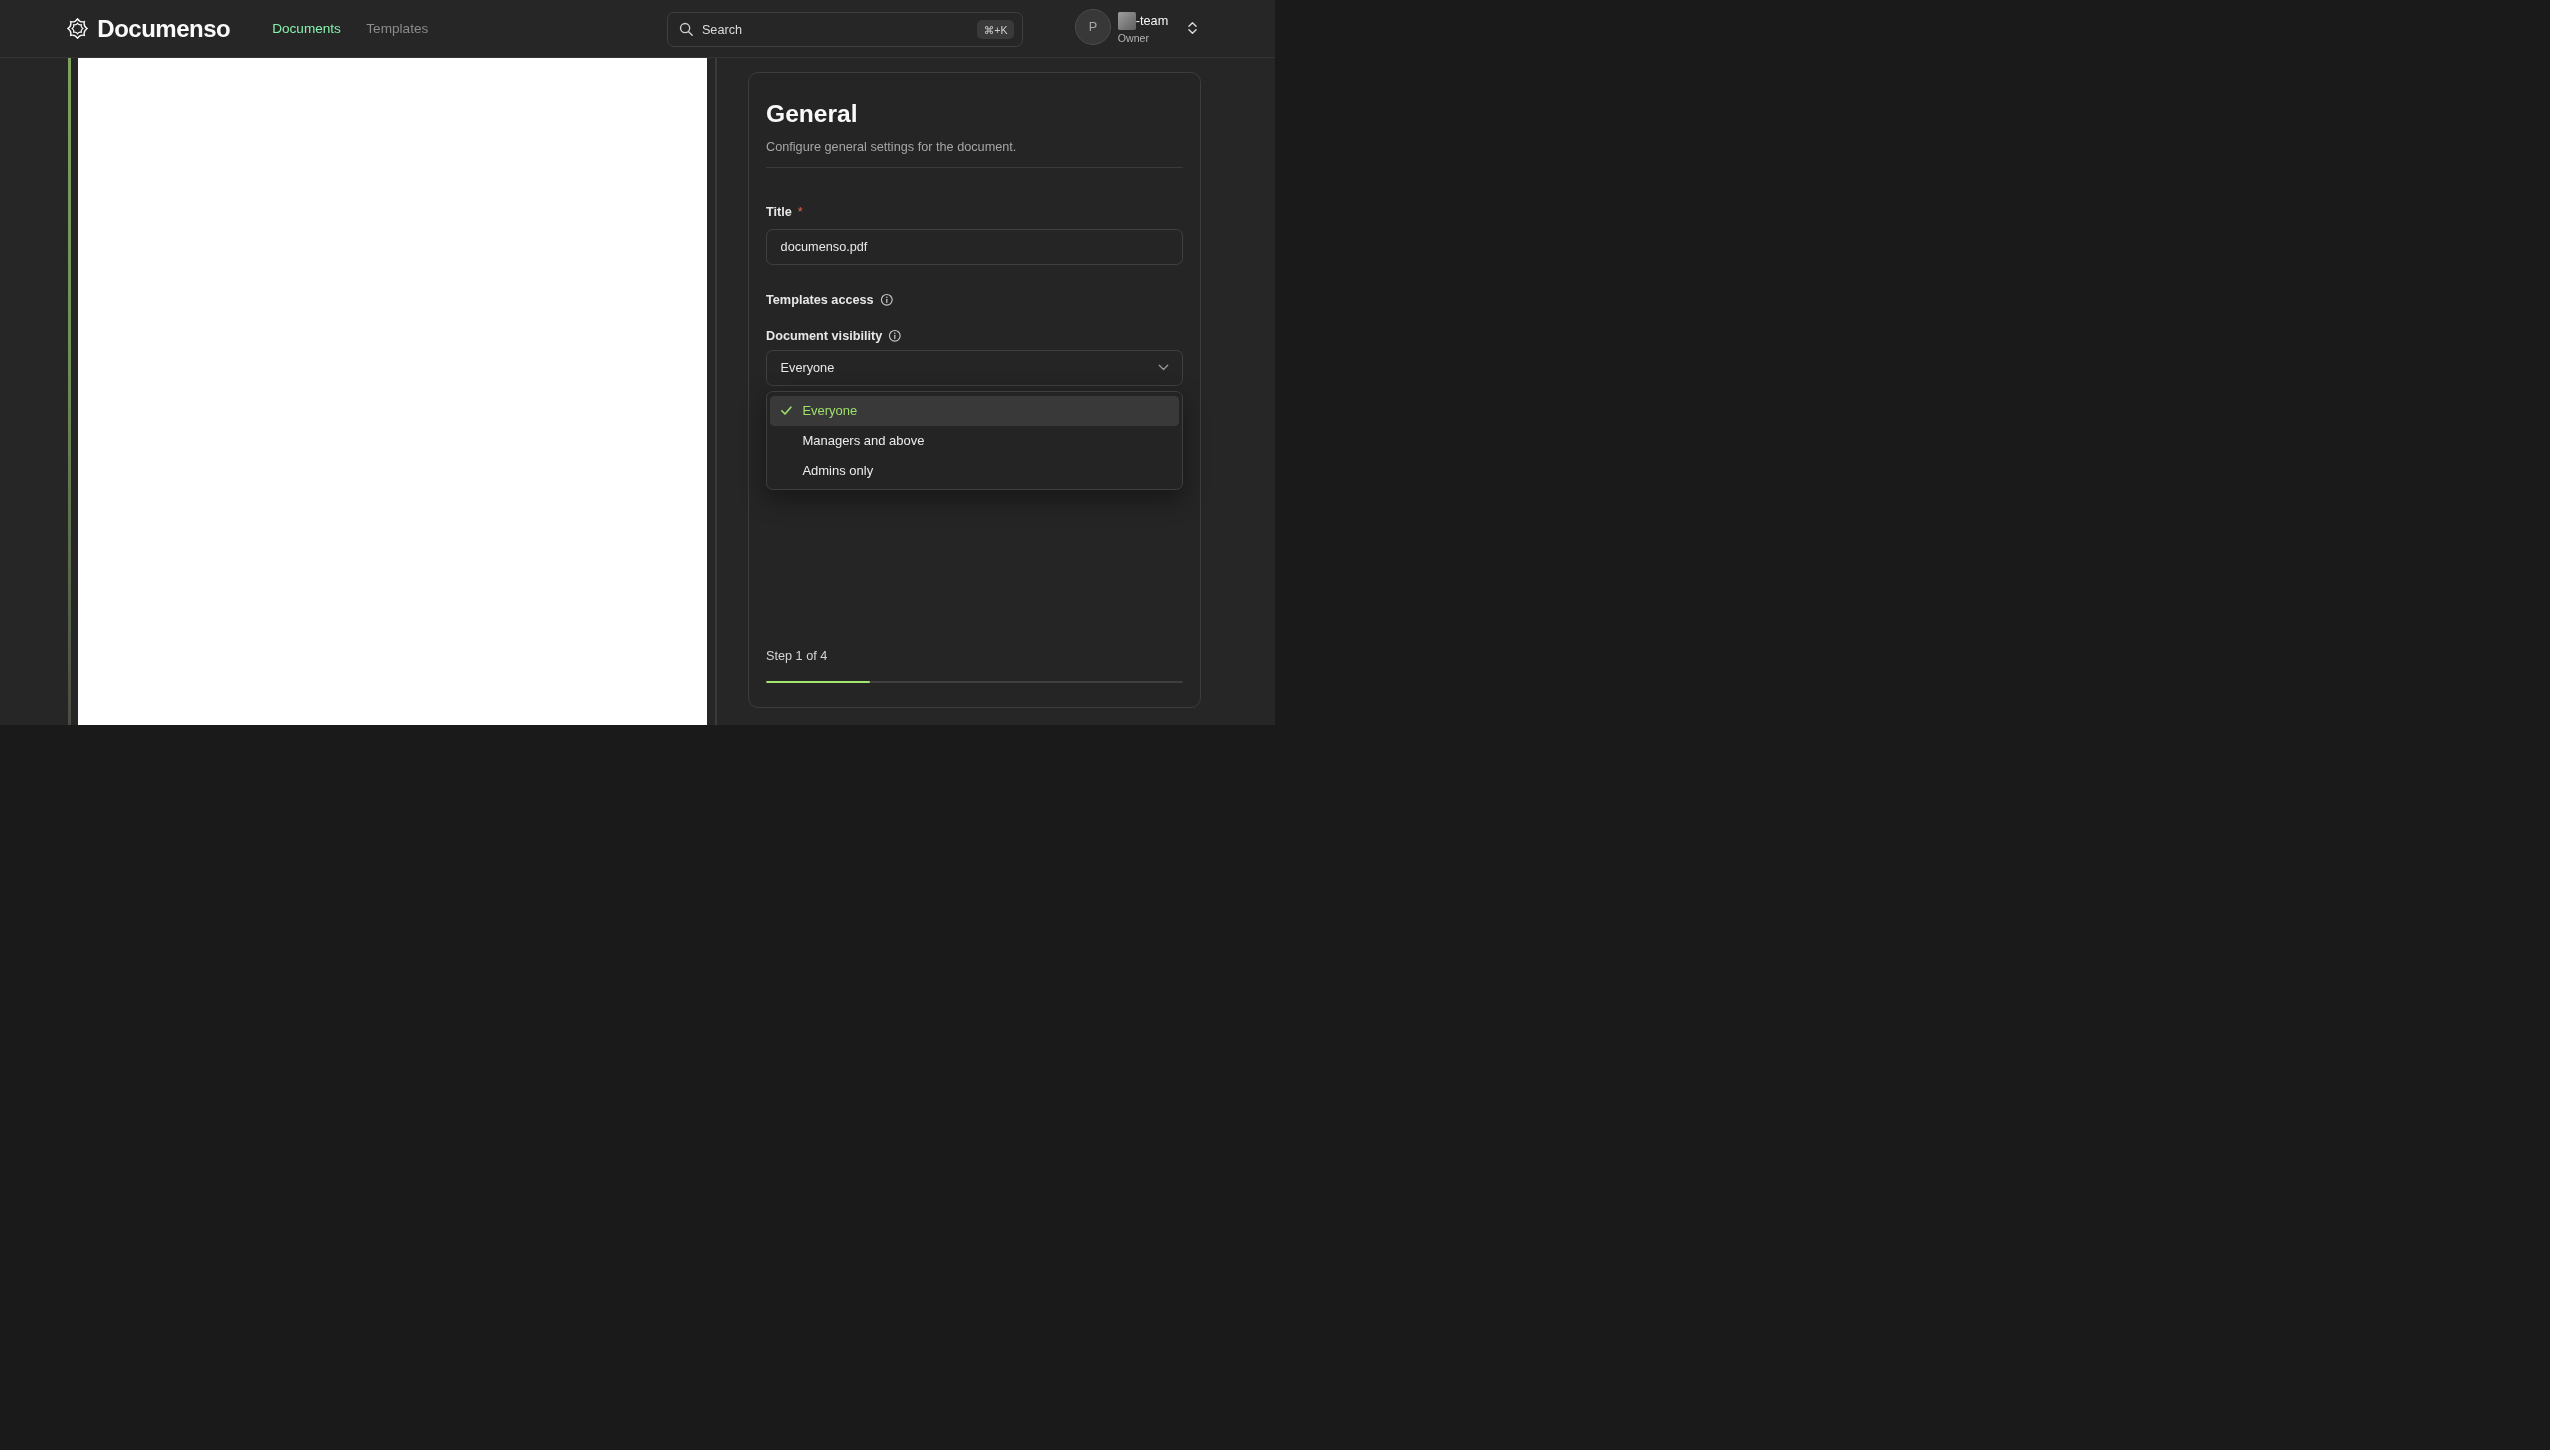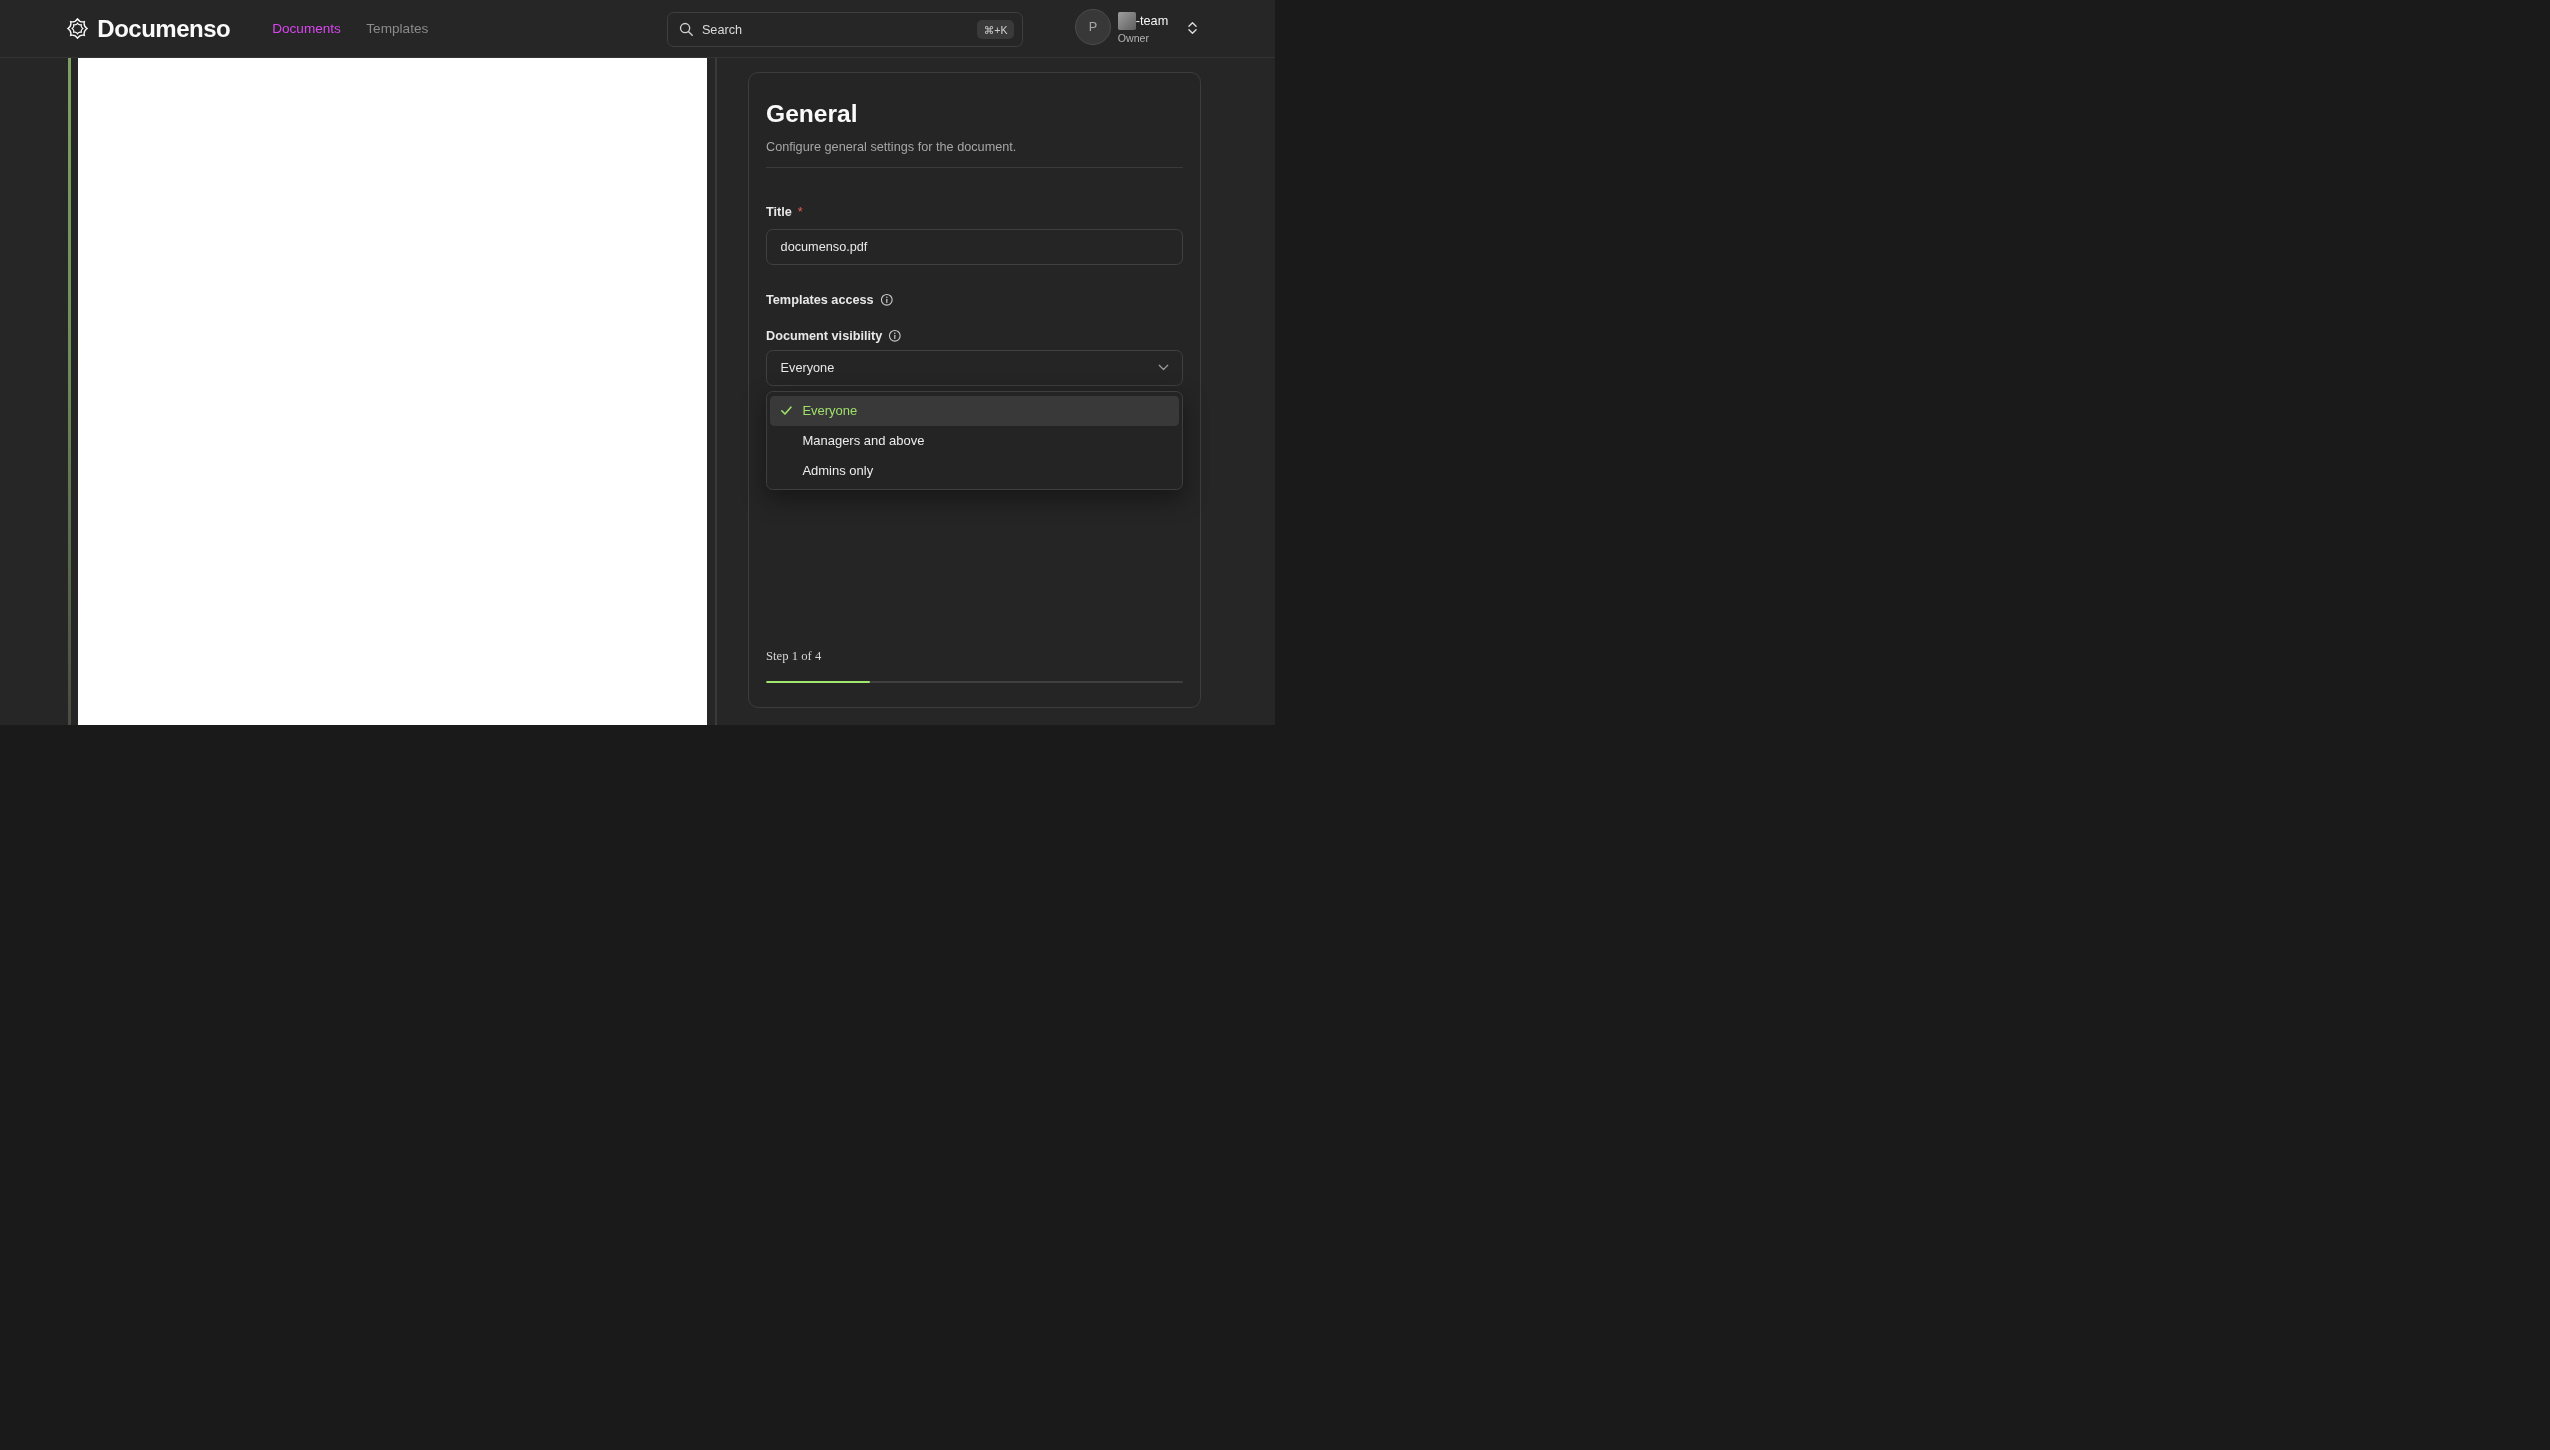--- a/index.html
+++ b/index.html
@@ -6,21 +6,21 @@
   html,body { background:#1a1a1a; }
   body { font-family:"Liberation Sans", sans-serif; }
   .app { position:relative; width:1275px; height:725px; background:#262626; overflow:hidden; }
 
   
   .hdr { position:absolute; top:0; left:0; right:0; height:58px; background:#262626;
          border-bottom:0.8px solid #333; display:flex; align-items:center; z-index:10; }
   .brand { display:flex; align-items:center; margin-left:67px; gap:9.3px; cursor:pointer; }
   .brand-text { font-size:24px; font-weight:700; color:#fafafa; letter-spacing:-0.5px; }
   .nav { display:flex; gap:25.4px; margin-left:42px; }
-  .nav-item { font-size:13.6px; font-weight:500; color:#d946ef; cursor:pointer; }
+  .nav-item { font-size:13.6px; font-weight:500; color:#86efac; cursor:pointer; }
   .nav-item.inactive { color:#8b8b8b; }
   .search { position:absolute; left:667px; top:12px; width:356px; height:35px;
             border:0.8px solid #3f3f3f; border-radius:6.8px; display:flex; align-items:center;
             padding:0 7.6px 0 11px; cursor:text; }
   .search-ph { margin-left:8.5px; font-size:12.7px; color:#dadada; flex:1; }
   .kbd { background:#3a3a3a; border-radius:5.1px; padding:3.4px 6.8px; font-size:10.6px; color:#cfcfcf; }
   .user { position:absolute; left:1075px; top:8.5px; display:flex; align-items:flex-start; gap:6.8px; cursor:pointer; }
   .avatar { width:36px; height:36px; border-radius:50%; background:#383838; border:1.7px solid #4c4c4c;
             color:#a8a8a8; font-size:12.7px; display:flex; align-items:center; justify-content:center; }
   .user-meta { display:flex; flex-direction:column; margin-top:3.4px; }
@@ -57,21 +57,21 @@
   .select { margin-top:6.8px; height:36px; border:0.8px solid #404040; border-radius:6.8px;
             display:flex; align-items:center; justify-content:space-between;
             padding:0 12.7px 0 13.6px; font-size:12.7px; color:#e8e8e8; cursor:pointer; }
   .menu { margin-top:5.1px; border:0.8px solid #3f3f3f; border-radius:6.8px; background:#242424;
           padding:3.4px; box-shadow:0 8.5px 24px rgba(0,0,0,.4); }
   .menu-item { position:relative; height:30px; display:flex; align-items:center;
                padding-left:32px; font-size:13px; color:#ececec; border-radius:4.2px; cursor:pointer; }
   .menu-item.selected { background:#393939; color:#9fe06c; }
   .menu-item .check { position:absolute; left:9.3px; top:8.5px; }
 
-  .foot { margin-top:auto;font-family:Liberation Serif, serif; }
+  .foot { margin-top:auto; }
   .step-text { font-size:12.7px; color:#d6d6d6; line-height:15.3px; }
   .progress { margin-top:17px; height:2.5px; background:#3f3f3f; border-radius:1.7px; overflow:hidden; }
   .progress-fill { height:100%; background:#a3e771; border-radius:1.7px; width:0; }
   .btn-row { display:flex; gap:15.3px; margin-top:14.4px; }
   .btn { flex:1; height:39px; border-radius:7.6px; font-size:13px; font-weight:600;
          font-family:inherit; border:none; cursor:pointer; }
   .btn-secondary { background:#2f2f2f; color:#71904f; }
   .btn-primary { background:#a3e771; color:#1f380d; }
 </style>
 </head>

